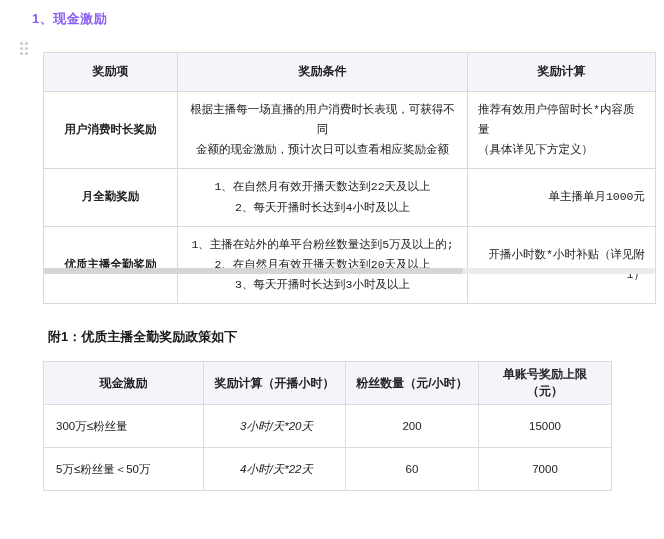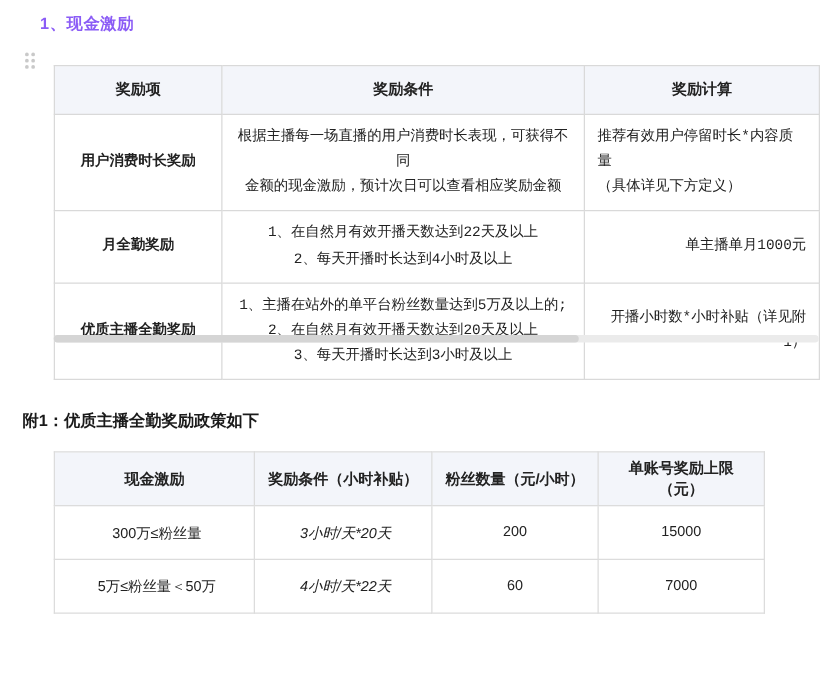--- a/index.html
+++ b/index.html
@@ -128,21 +128,21 @@
     left: 32px;
     top: 287px;
     font-size: 12px;
     color: #e8313c;
     letter-spacing: 0.2px;
   }
 
   
   .appendix-title {
     position: absolute;
-    left: 18px;
+    left: 48px;
     top: 328px;
     font-size: 13px;
     font-weight: bold;
     color: #1a1a1a;
   }
 
   
   .tbl2-wrap {
     position: absolute;
     left: 43px;
@@ -162,21 +162,21 @@
     height: 34px;
     padding: 4px 8px;
   }
   table.grid2 thead th {
     background: #f3f5fa;
     text-align: center;
     font-weight: bold;
     font-size: 12px;
     height: 32px;
   }
-  table.grid2 td.c1 { text-align: center; padding-left: 12px; }
+  table.grid2 td.c1 { text-align: left; padding-left: 12px; }
   table.grid2 td.c2 { text-align: center; padding-left: 12px; font-style: italic; }
   table.grid2 td.c3 { text-align: center; }
   table.grid2 td.c4 { text-align: center; }
   .g2-col1 { width: 160px; }
   .g2-col2 { width: 142px; }
   .g2-col3 { width: 133px; }
   .g2-col4 { width: 133px; }
 </style>
 </head>
 <body>
@@ -256,21 +256,21 @@
     <table class="grid2">
       <colgroup>
         <col class="g2-col1">
           <col class="g2-col2">
           <col class="g2-col3">
           <col class="g2-col4">
       </colgroup>
       <thead>
         <tr>
           <th>现金激励</th>
-          <th>奖励条件（小时补贴）</th>
+          <th>奖励计算（开播小时）</th>
           <th>粉丝数量（元/小时）</th>
           <th>单账号奖励上限（元）</th>
         </tr>
       </thead>
       <tbody>
         <tr>
           <td class="c1">300万≤粉丝量</td>
           <td class="c2">3小时/天*20天</td>
           <td class="c3">200</td>
           <td class="c4">15000</td>

